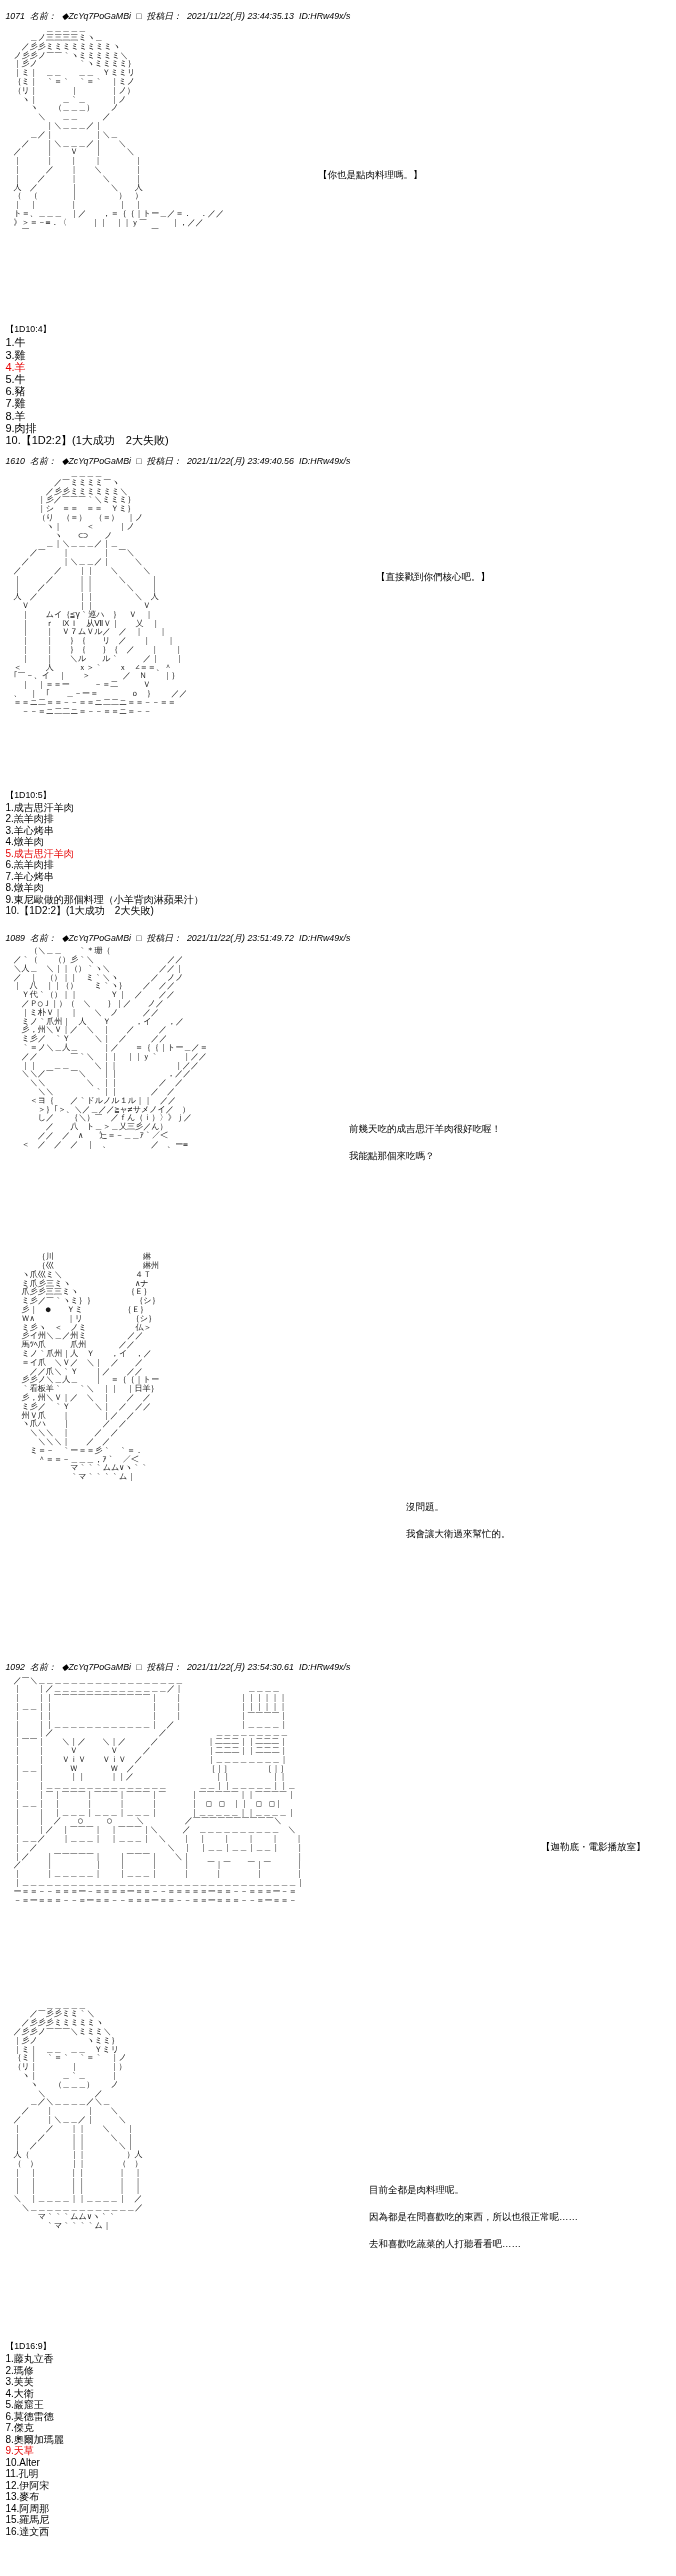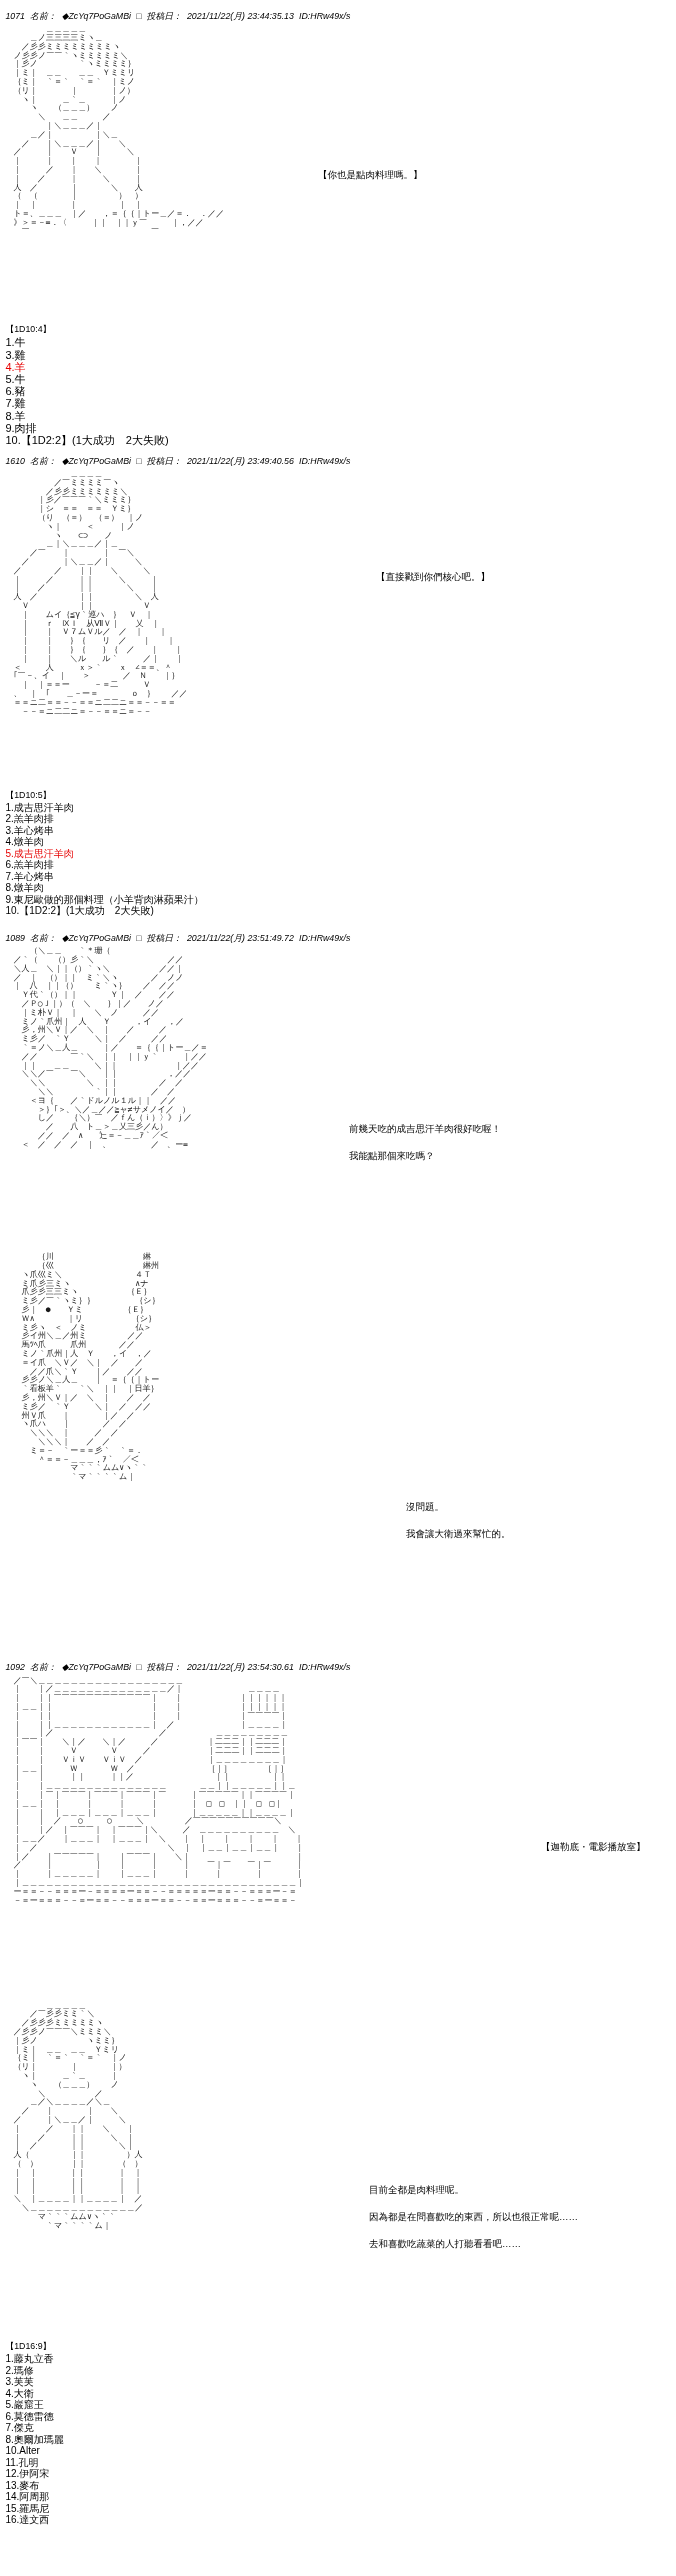--- a/index.html
+++ b/index.html
@@ -283,20 +283,21 @@
     <ul class="dice-list lh17">
 
     <li>1.藤丸立香</li>
         <li>2.瑪修</li>
         <li>3.芙芙</li>
         <li>4.大衛</li>
         <li>5.巖窟王</li>
         <li>6.莫德雷德</li>
         <li>7.傑克</li>
         <li>8.奧爾加瑪麗</li>
+        <li class="red">9.天草</li>
         <li>10.Alter</li>
         <li>11.孔明</li>
         <li>12.伊阿宋</li>
         <li>13.麥布</li>
         <li>14.阿周那</li>
         <li>15.羅馬尼</li>
         <li>16.達文西</li>
       </ul>
   </div>
 </div>

